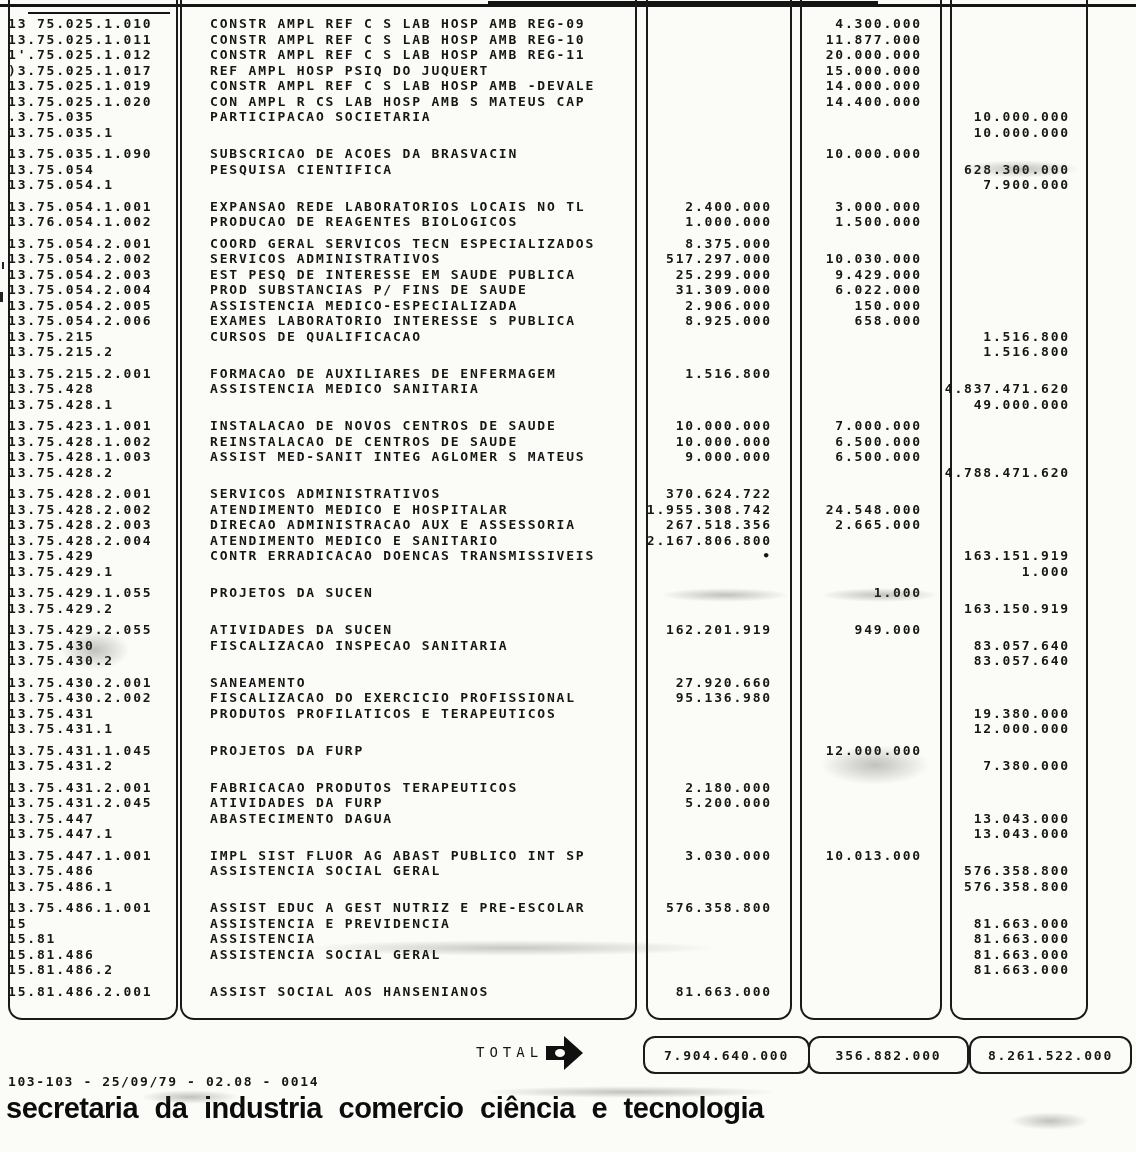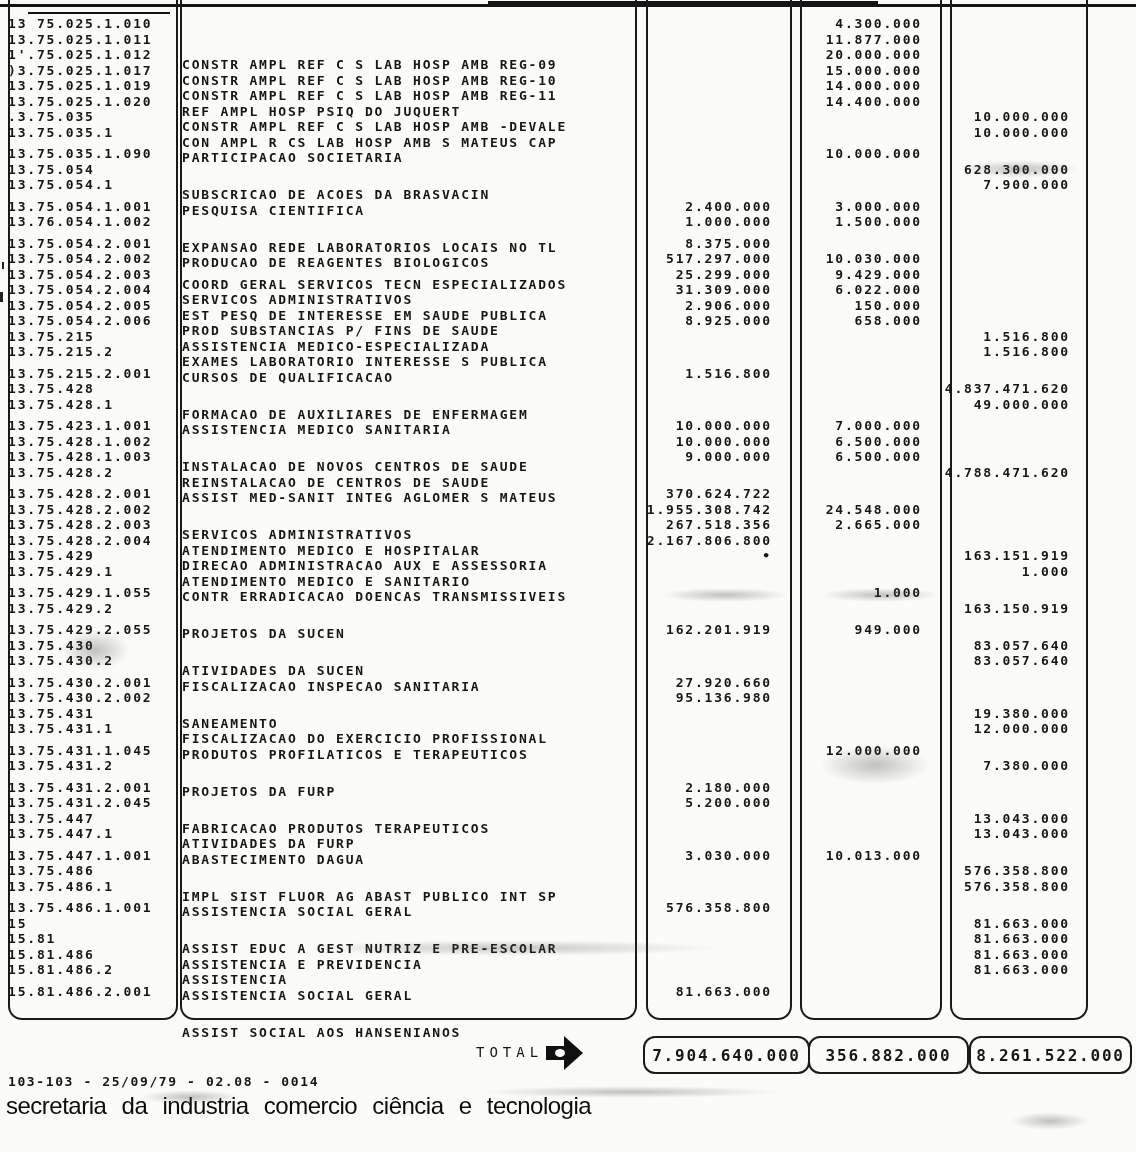--- a/index.html
+++ b/index.html
@@ -30,46 +30,46 @@
   
   .rows{position:absolute;left:8px;top:16px;width:1078px;}
   .row{
     display:grid;grid-template-columns:170px 455px 155px 150px 148px;
     height:15.5px;line-height:15.5px;
     font-size:13px;font-weight:700;letter-spacing:1.8px;white-space:nowrap;
   }
   .row.gap{margin-top:6px;}
   .cell{overflow:visible;}
   .cell.code{}
-  .cell.desc{padding-left:4px;margin-top:41px;}
+  .cell.desc{padding-left:32px;}
   .cell.v1,.cell.v2,.cell.v3{text-align:right;padding-right:16px;}
 
   
   .footer-ref{position:absolute;left:8px;top:1074px;font-size:13px;font-weight:700;letter-spacing:1.6px;}
   .total-label{position:absolute;left:476px;top:1044px;font-size:14px;font-weight:400;letter-spacing:5px;}
   .arrow{position:absolute;left:546px;top:1036px;width:40px;height:34px;}
   .arrow .shaft{position:absolute;left:0;top:10px;width:20px;height:14px;background:#101010;}
   .arrow .head{position:absolute;left:18px;top:0;width:0;height:0;
     border-left:19px solid #101010;border-top:17px solid transparent;border-bottom:17px solid transparent;}
   .arrow .spot{position:absolute;left:9px;top:13px;width:10px;height:8px;background:#fbfbf7;border-radius:50%;}
   .tbox{
     position:absolute;top:1036px;height:34px;
     border:2.5px solid #1a1a1a;border-radius:12px;
     display:flex;align-items:center;justify-content:center;
-    font-size:16px;font-weight:700;letter-spacing:1.8px;background:#fbfbf7;
+    font-size:13px;font-weight:700;letter-spacing:1.8px;background:#fbfbf7;
   }
   #tbox1{left:643px;width:163px;}
   #tbox2{left:808px;width:157px;}
   #tbox3{left:969px;width:159px;}
 
   
   .doc-title{
     position:absolute;left:6px;top:1092px;
-    font-family:"Liberation Sans",sans-serif;font-weight:400;
-    font-size:24px;letter-spacing:-0.5px;word-spacing:9px;color:#0c0c0c;
+    font-family:"Liberation Sans",sans-serif;font-weight:700;
+    font-size:29px;letter-spacing:-0.5px;word-spacing:9px;color:#0c0c0c;
   }
 
   
   .smudge{position:absolute;background:radial-gradient(ellipse,rgba(70,70,70,0.32),rgba(70,70,70,0) 70%);pointer-events:none;}
   .speck{position:absolute;background:#222;pointer-events:none;}
 </style>
 </head>
 <body>
 
 <div class="page">

